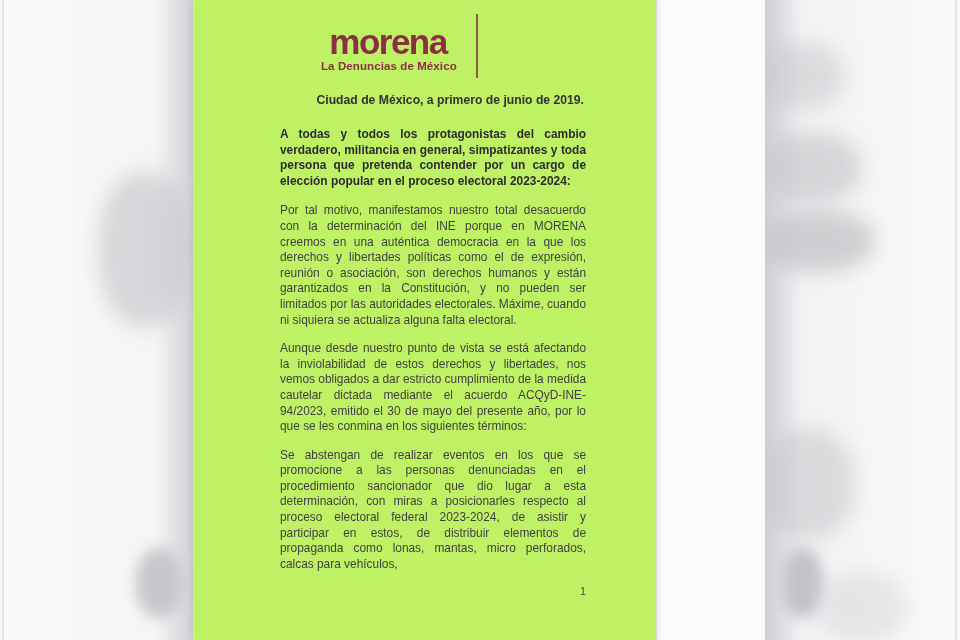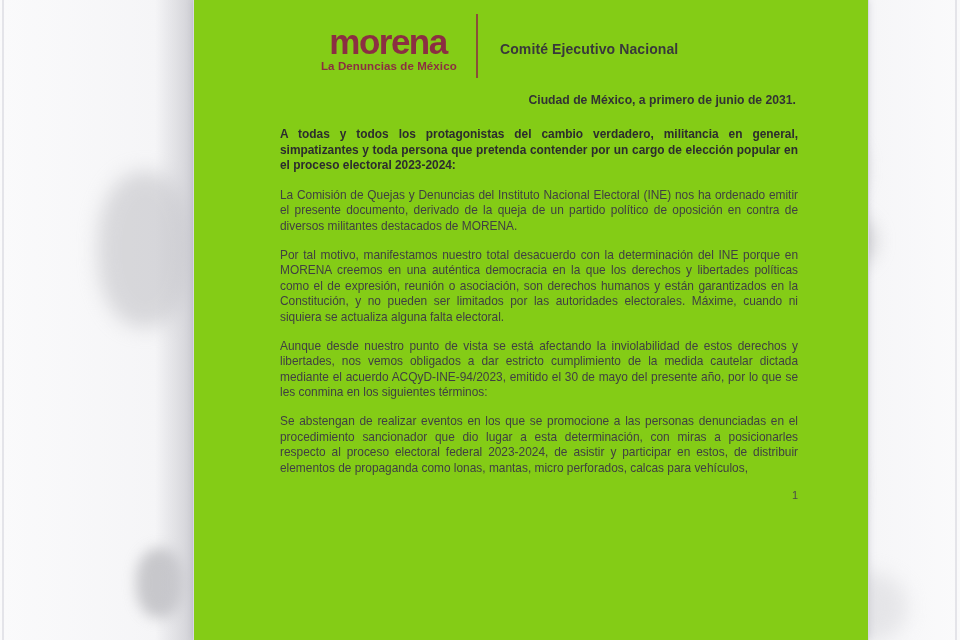--- a/index.html
+++ b/index.html
@@ -40,22 +40,22 @@
   .blob.r5 { left: 16px;  top: 548px; width: 42px;  height: 70px;  background: #a9a9ae; opacity: .65; filter: blur(7px); }
   .blob.r6 { left: 52px;  top: 572px; width: 90px;  height: 70px;  background: #d1d1d5; opacity: .45; }
 
   .frame-line { position: absolute; top: 0; bottom: 0; width: 2px; background: #dcdce3; opacity: .75; }
   .frame-line.far-left  { left: 2px; }
 
   
   .page {
     position: absolute;
     left: 193px; top: 0;
-    width: 676px; height: 640px;
-    background: #84cc16;
+    width: 464px; height: 640px;
+    background: #bef264;
     border-left: 1px solid #d9d9e1;
     border-right: 1px solid #d9d9e1;
     box-shadow: 0 0 7px rgba(110,110,135,0.22);
   }
 
   
   .letterhead { position: relative; height: 93px; }
   .logo-block { position: absolute; left: 127px; top: 27px; width: 134px; text-align: center; color: var(--brand); }
   .wordmark {
     font-size: 35px; font-weight: bold; letter-spacing: -1.5px;
@@ -115,28 +115,26 @@
   </div>
 
   <div class="page">
 
     <div class="letterhead">
       <div class="logo-block">
         <div class="wordmark">morena</div>
         <div class="tagline">La Denuncias de México</div>
       </div>
       <div class="lh-divider"></div>
-      <div class="committee">Comité Ejecutivo Nacional</div>
     </div>
 
-    <div class="dateline">Ciudad de México, a primero de junio de 2031.</div>
+    <div class="dateline">Ciudad de México, a primero de junio de 2019.</div>
 
     <div class="letter-body">
       <p class="salutation">A todas y todos los protagonistas del cambio verdadero, militancia en general, simpatizantes y toda persona que pretenda contender por un cargo de elección popular en el proceso electoral 2023-2024:</p>
-      <p>La Comisión de Quejas y Denuncias del Instituto Nacional Electoral (INE) nos ha ordenado emitir el presente documento, derivado de la queja de un partido político de oposición en contra de diversos militantes destacados de MORENA.</p>
       <p>Por tal motivo, manifestamos nuestro total desacuerdo con la determinación del INE porque en MORENA creemos en una auténtica democracia en la que los derechos y libertades políticas como el de expresión, reunión o asociación, son derechos humanos y están garantizados en la Constitución, y no pueden ser limitados por las autoridades electorales. Máxime, cuando ni siquiera se actualiza alguna falta electoral.</p>
       <p>Aunque desde nuestro punto de vista se está afectando la inviolabilidad de estos derechos y libertades, nos vemos obligados a dar estricto cumplimiento de la medida cautelar dictada mediante el acuerdo ACQyD-INE-94/2023, emitido el 30 de mayo del presente año, por lo que se les conmina en los siguientes términos:</p>
       <p>Se abstengan de realizar eventos en los que se promocione a las personas denunciadas en el procedimiento sancionador que dio lugar a esta determinación, con miras a posicionarles respecto al proceso electoral federal 2023-2024, de asistir y participar en estos, de distribuir elementos de propaganda como lonas, mantas, micro perforados, calcas para vehículos,</p>
       <div class="pagenum">1</div>
     </div>
 
   </div>
 </div>
 
 </body></html>

